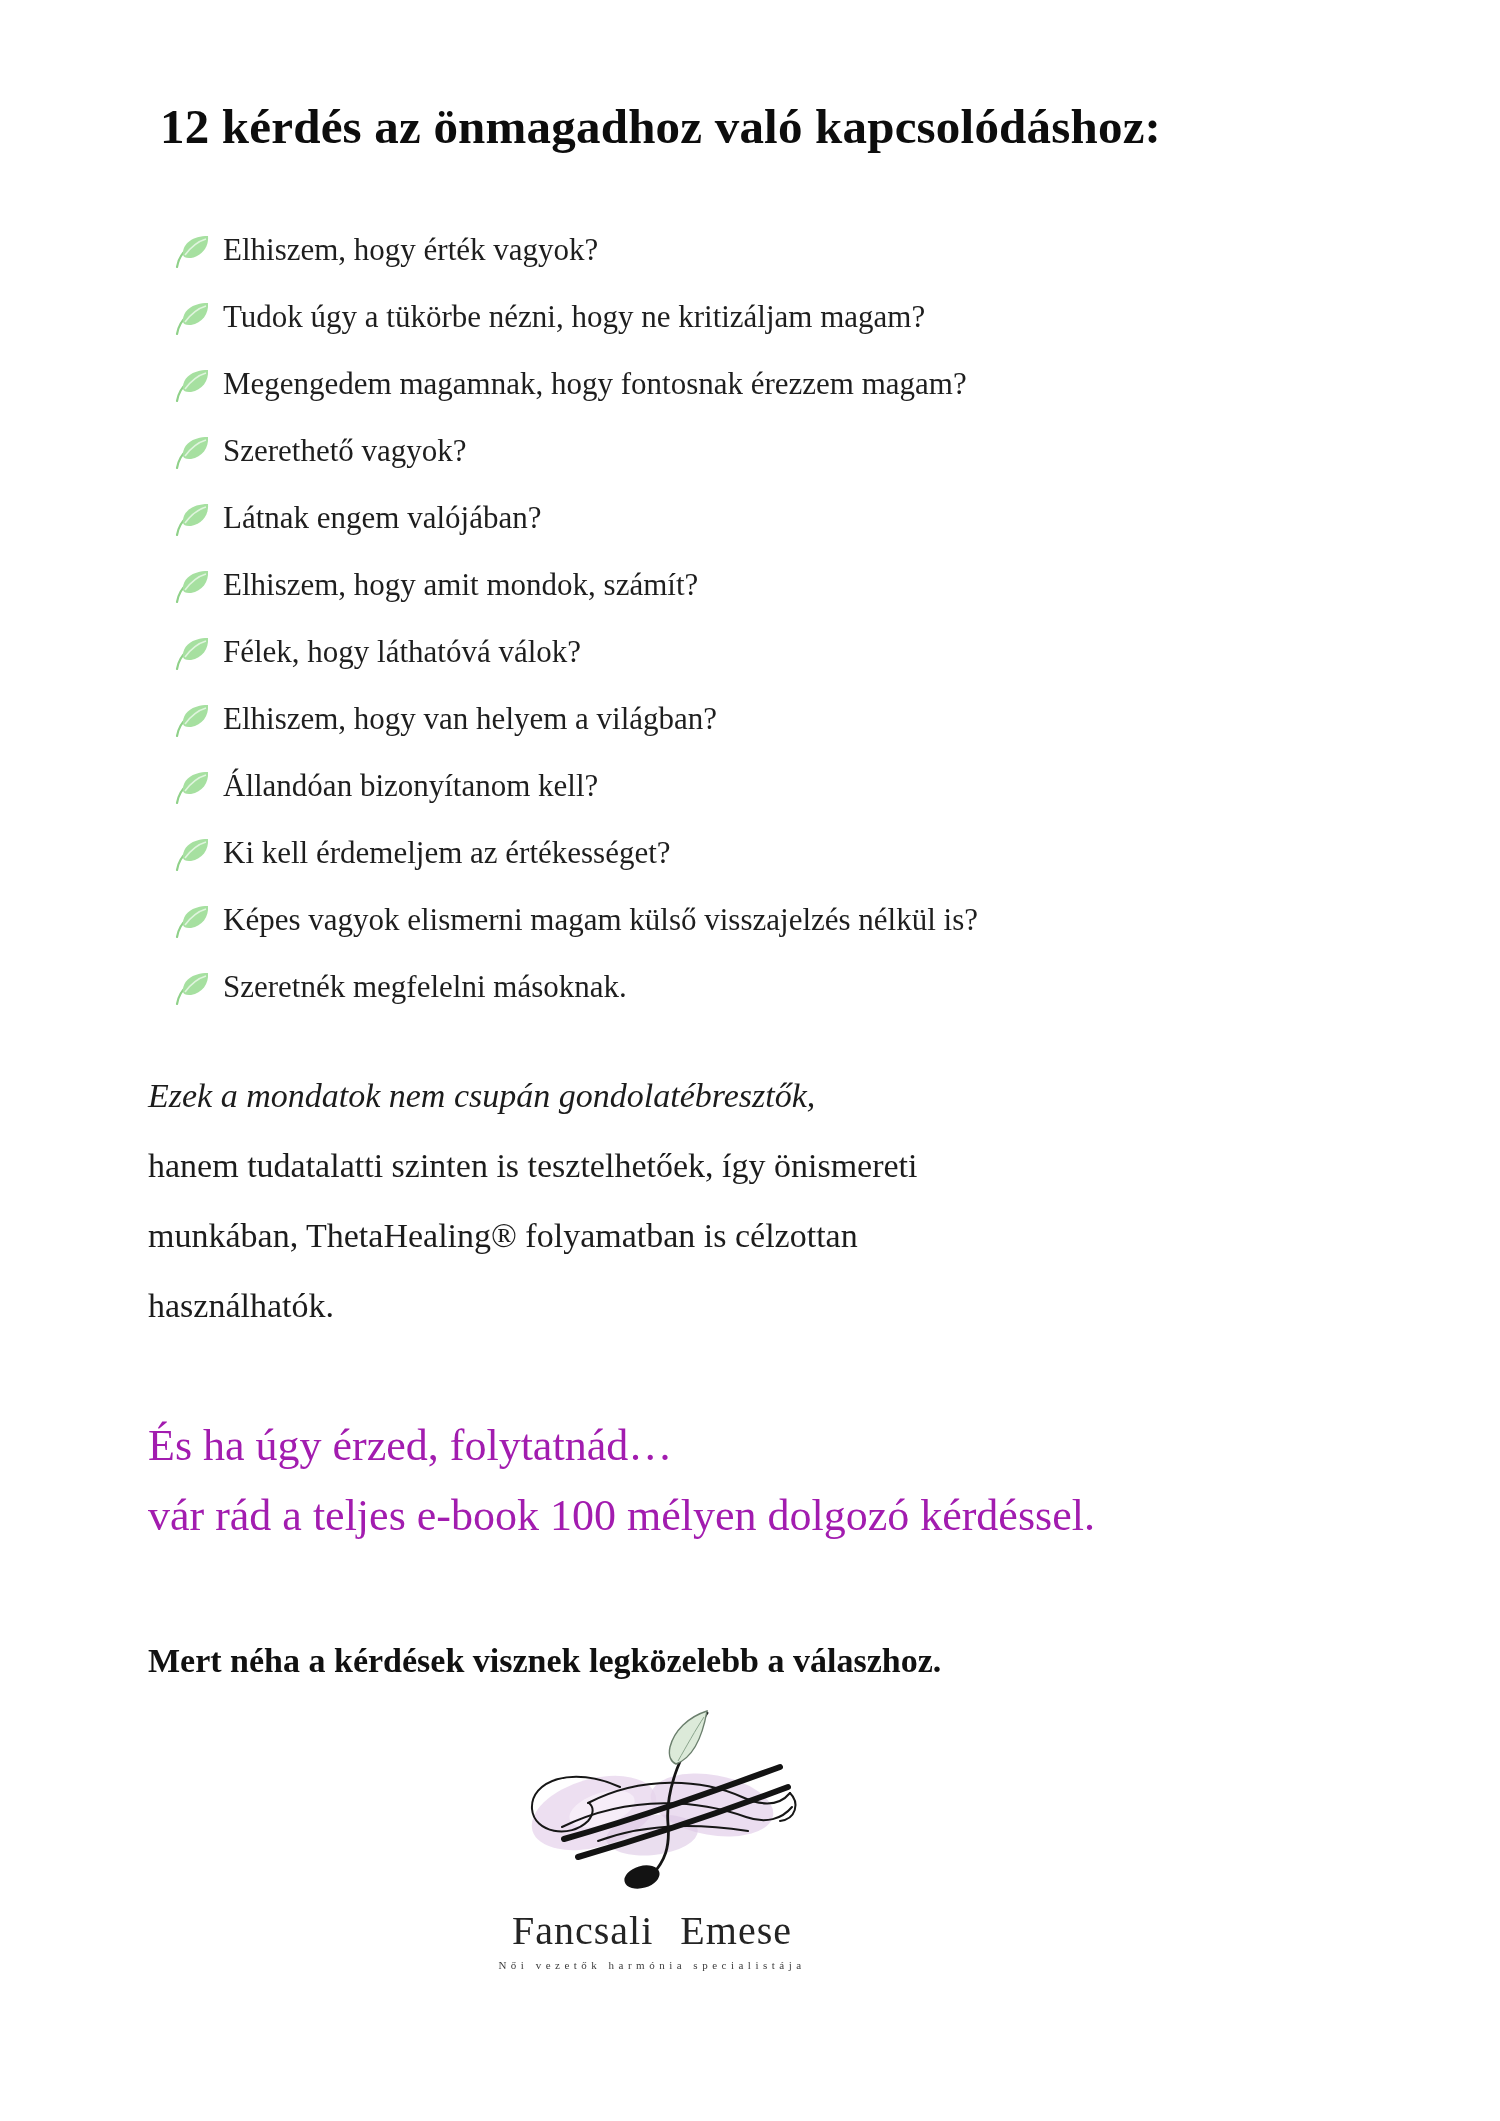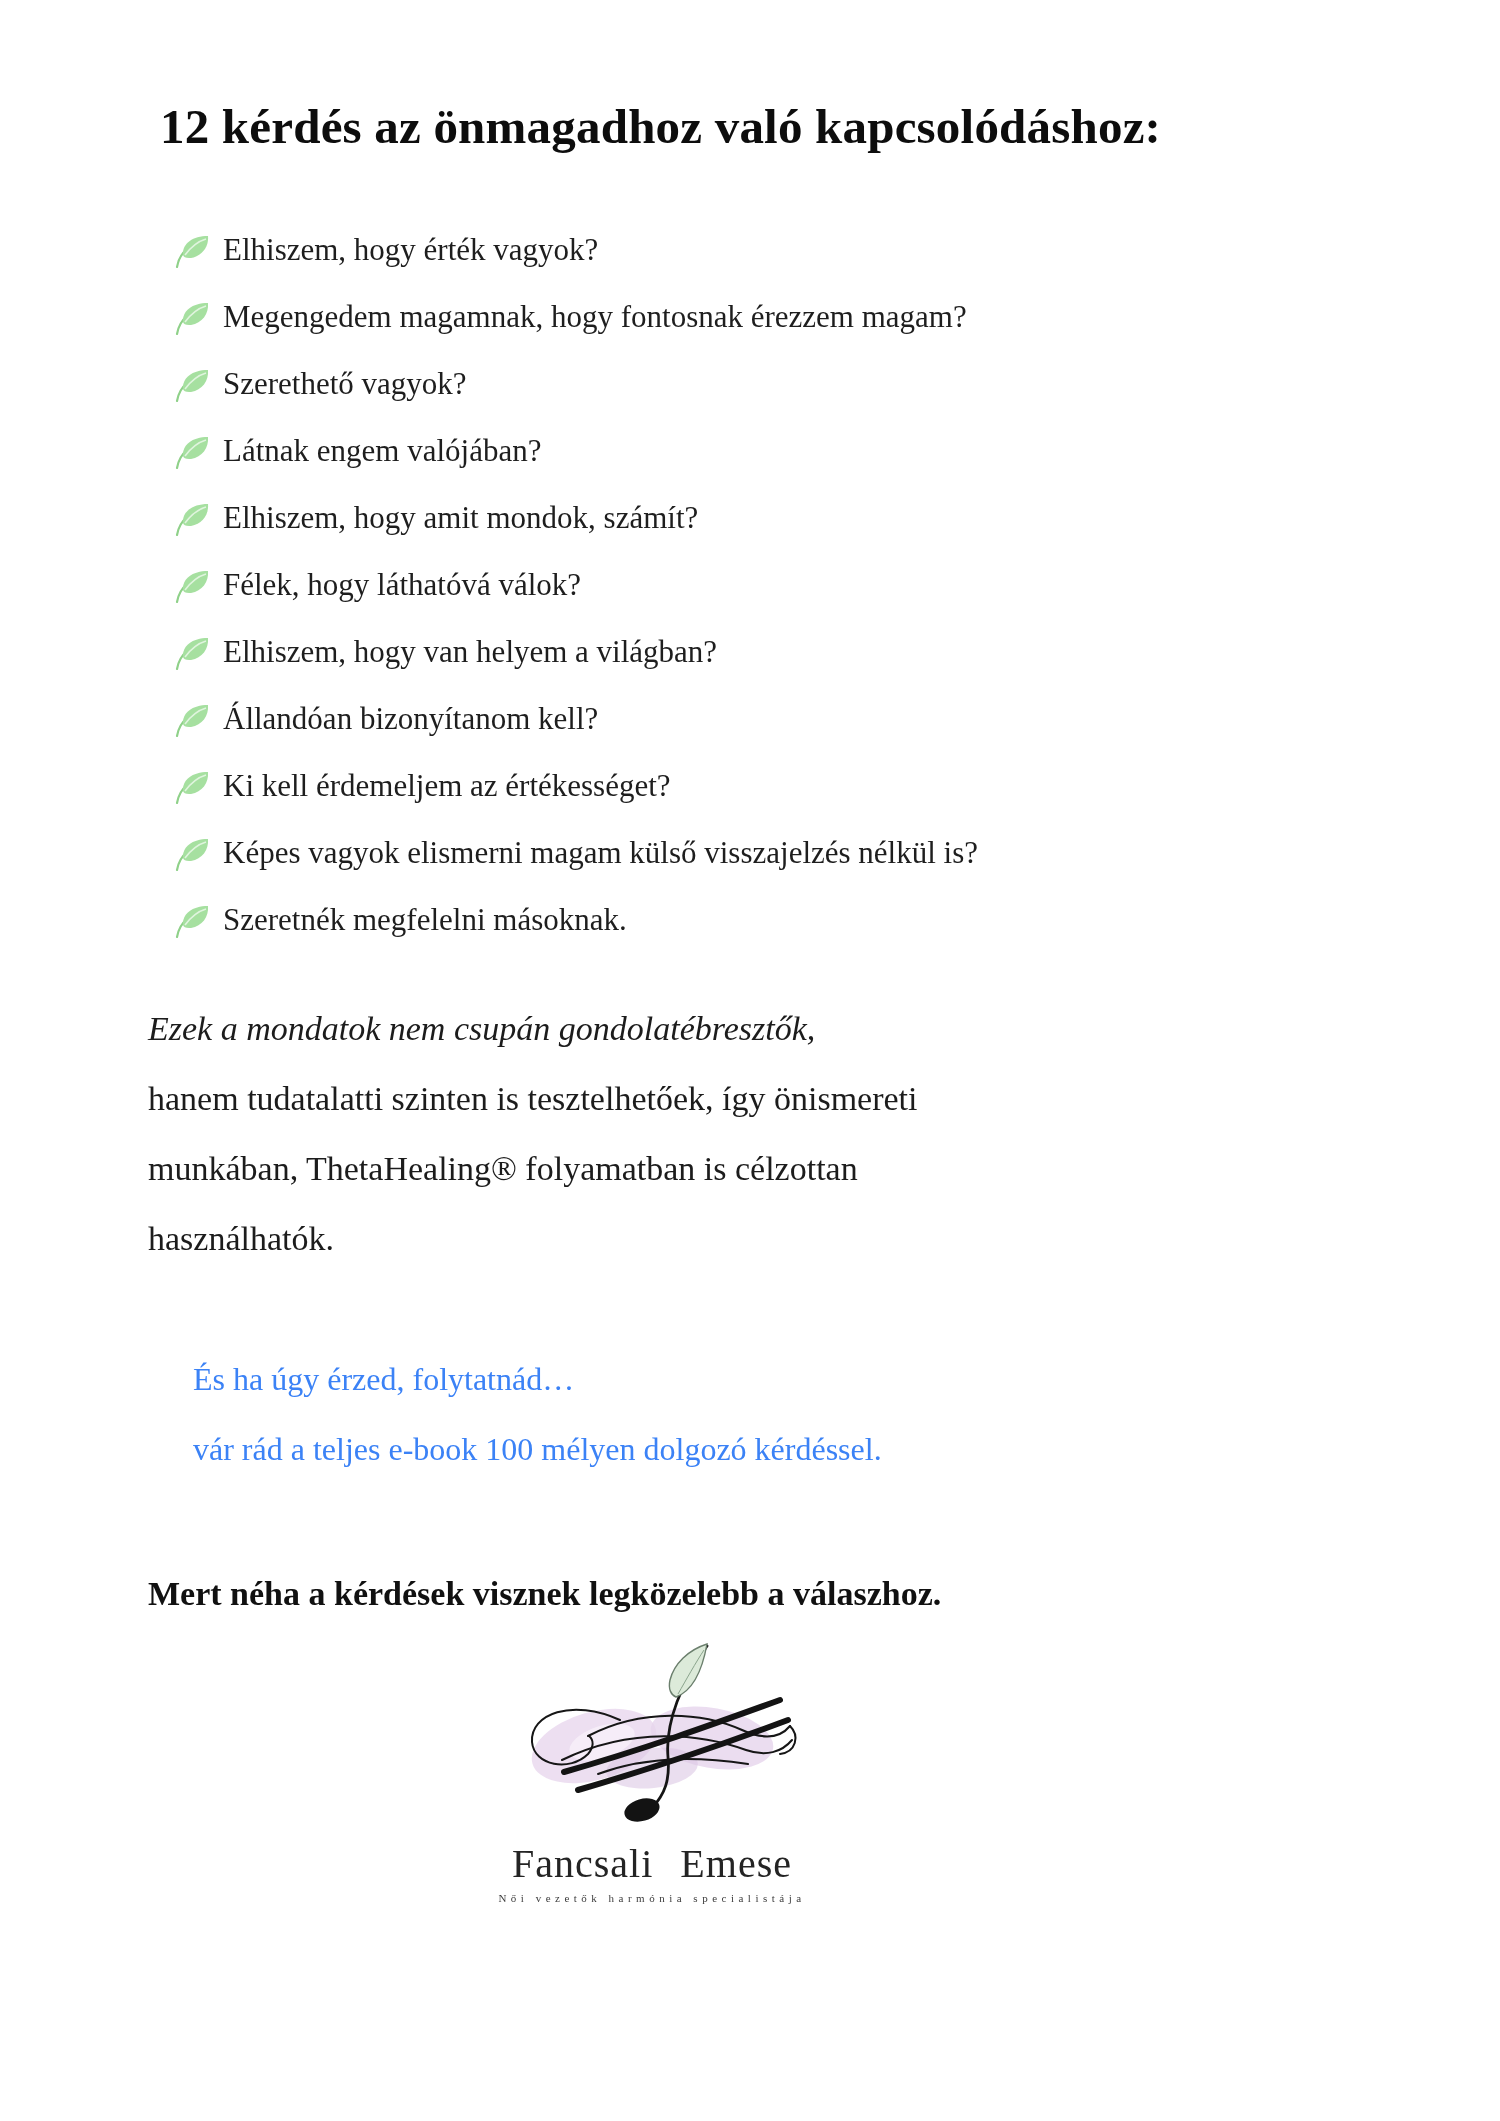--- a/index.html
+++ b/index.html
@@ -48,24 +48,23 @@
   }
   .intro {
     margin-top: 56px;
     font-size: 34px;
     line-height: 70px;
     color: #1c1c1c;
   }
   .italic-line { font-style: italic; }
   .cta {
     margin-top: 70px;
-    font-size: 32px;
+    font-size: 44px;
     line-height: 70px;
-    color: #3b82f6;
-    margin-left: 45px;
+    color: #a21caf;
   }
   .statement {
     font-weight: 700;
     font-size: 34px;
     line-height: 44px;
     color: #111111;
   }
   .statement-first  { margin-top: 62px; }
   .statement-second { margin-top: 88px; }
   .footer {
@@ -109,20 +108,26 @@
     <li>
       <svg class="leaf">
           <use href="#leafdef"></use>
         </svg>
       <span class="q-text">Elhiszem, hogy érték vagyok?</span>
     </li>
     <li>
       <svg class="leaf">
           <use href="#leafdef"></use>
         </svg>
+      <span class="q-text">Tudok úgy a tükörbe nézni, hogy ne kritizáljam magam?</span>
+    </li>
+    <li>
+      <svg class="leaf">
+          <use href="#leafdef"></use>
+        </svg>
       <span class="q-text">Megengedem magamnak, hogy fontosnak érezzem magam?</span>
     </li>
     <li>
       <svg class="leaf">
           <use href="#leafdef"></use>
         </svg>
       <span class="q-text">Szerethető vagyok?</span>
     </li>
     <li>
       <svg class="leaf">

